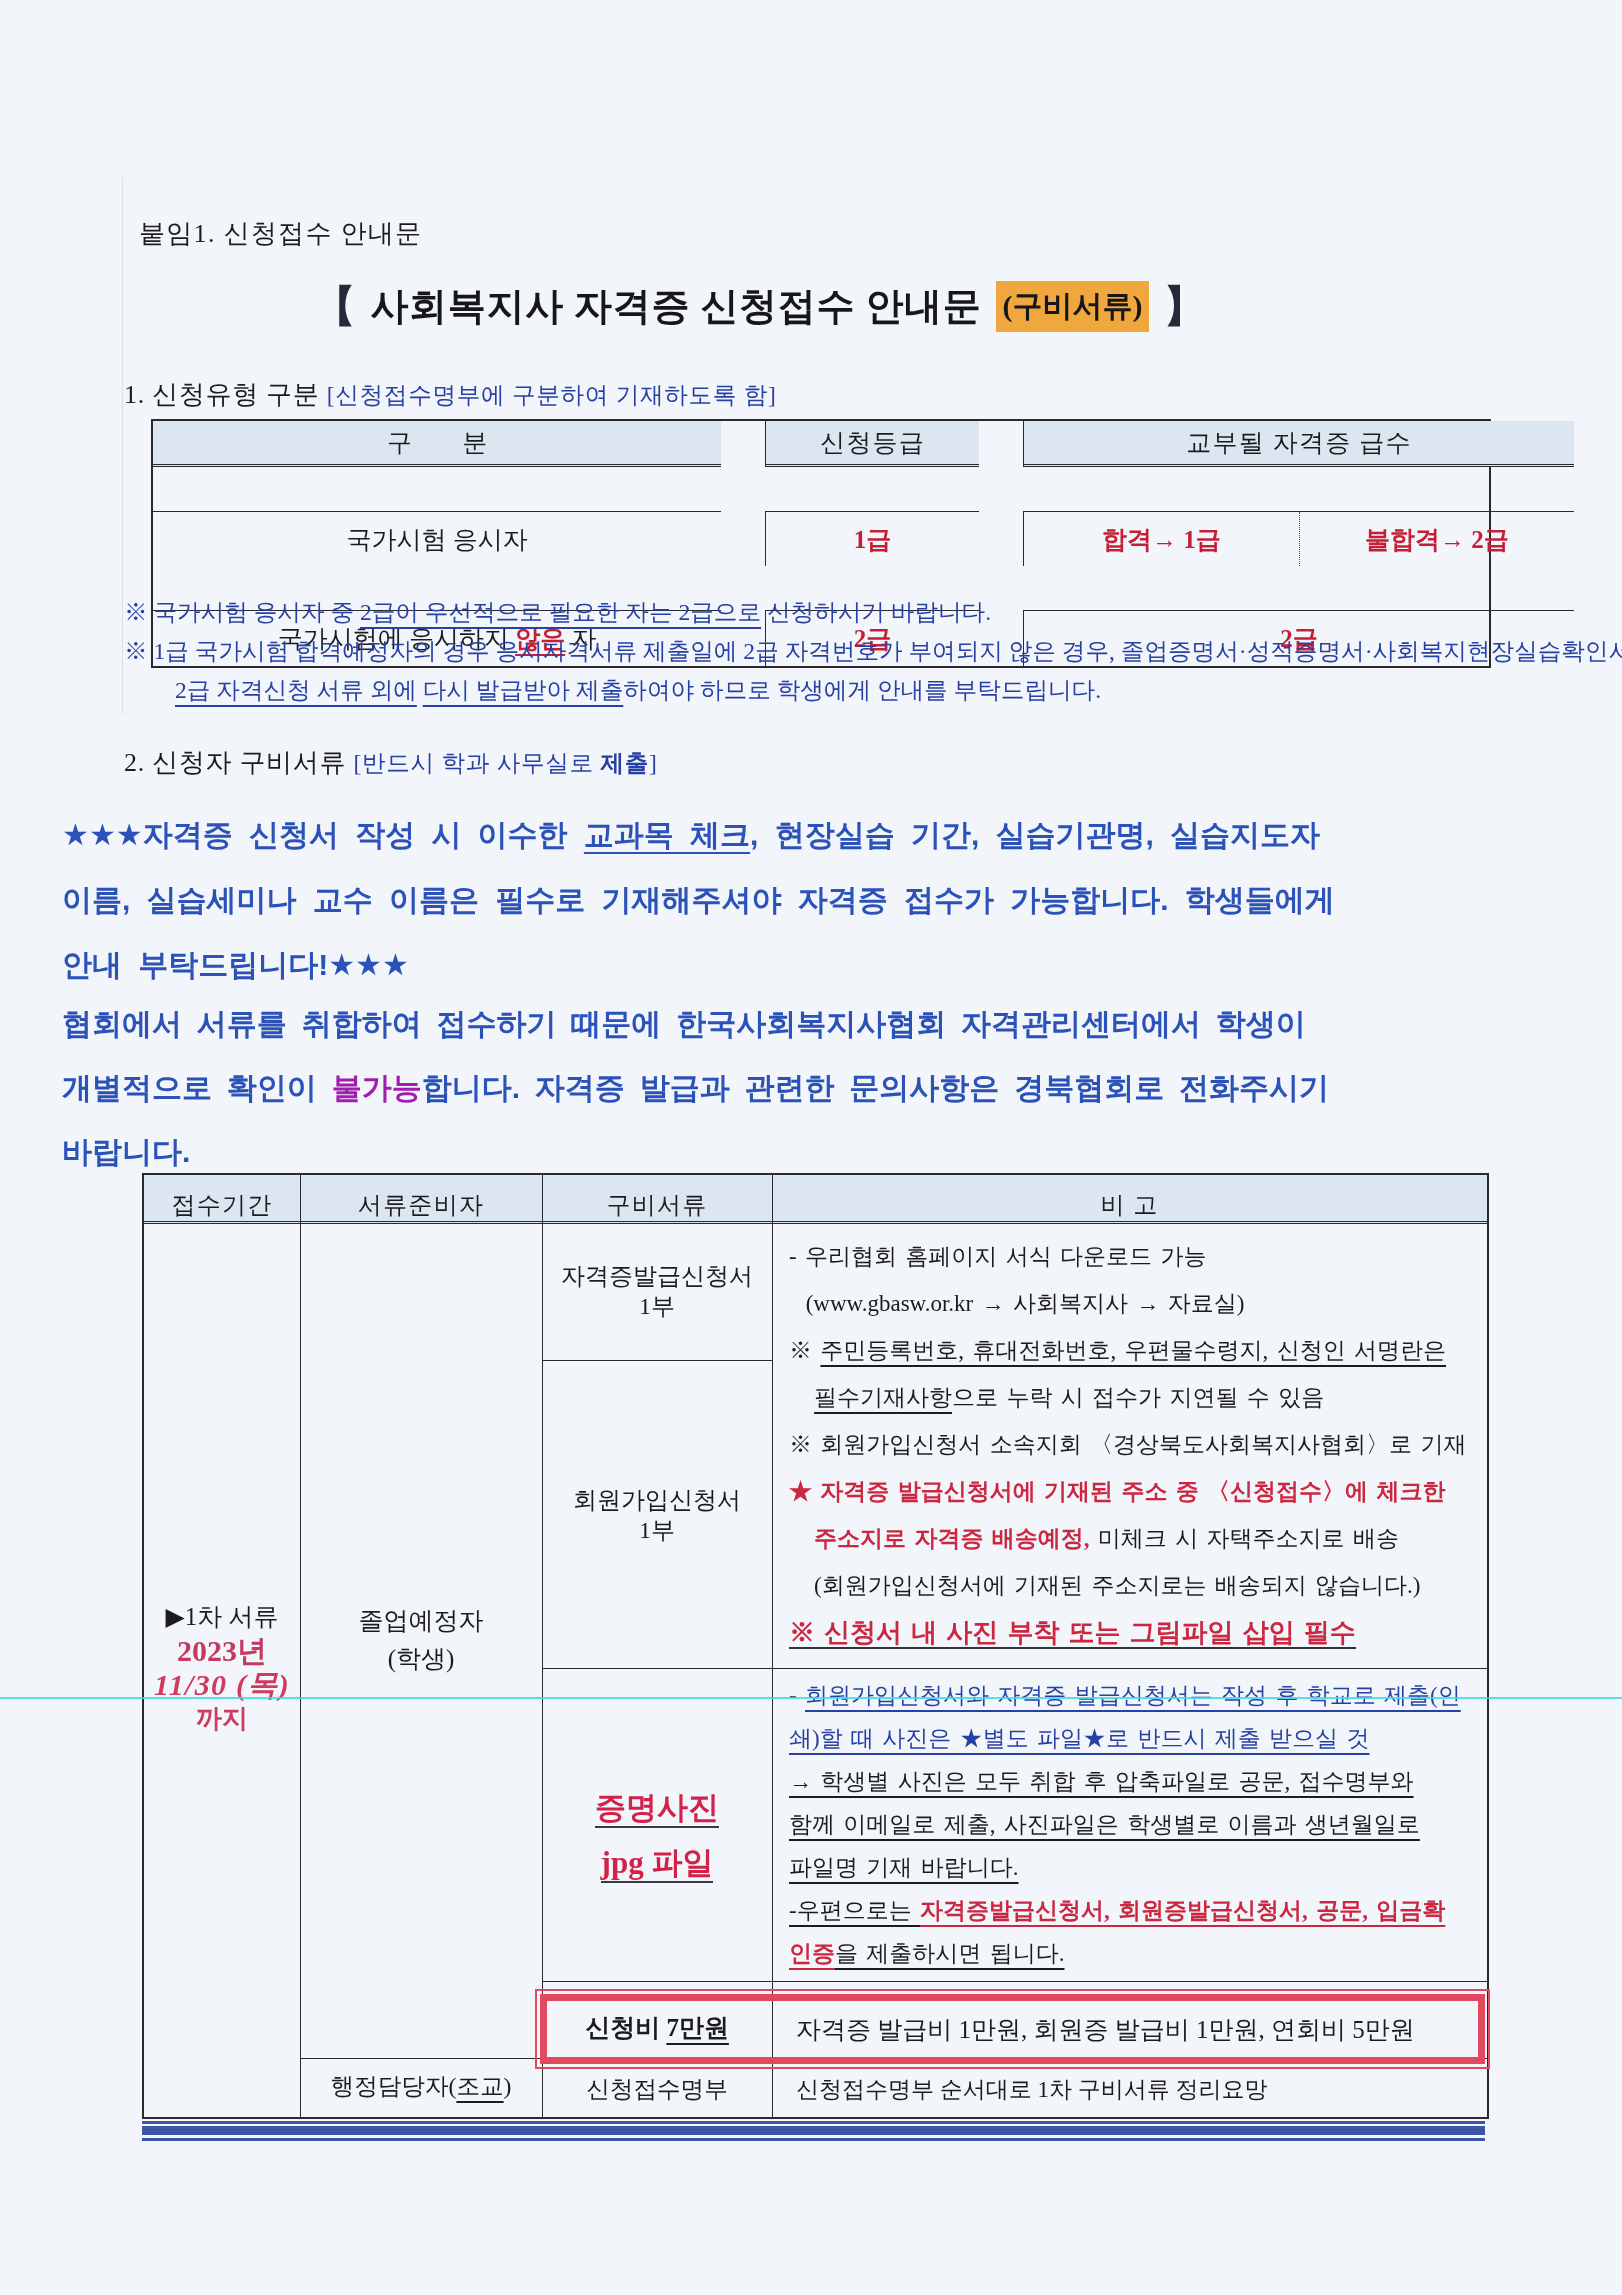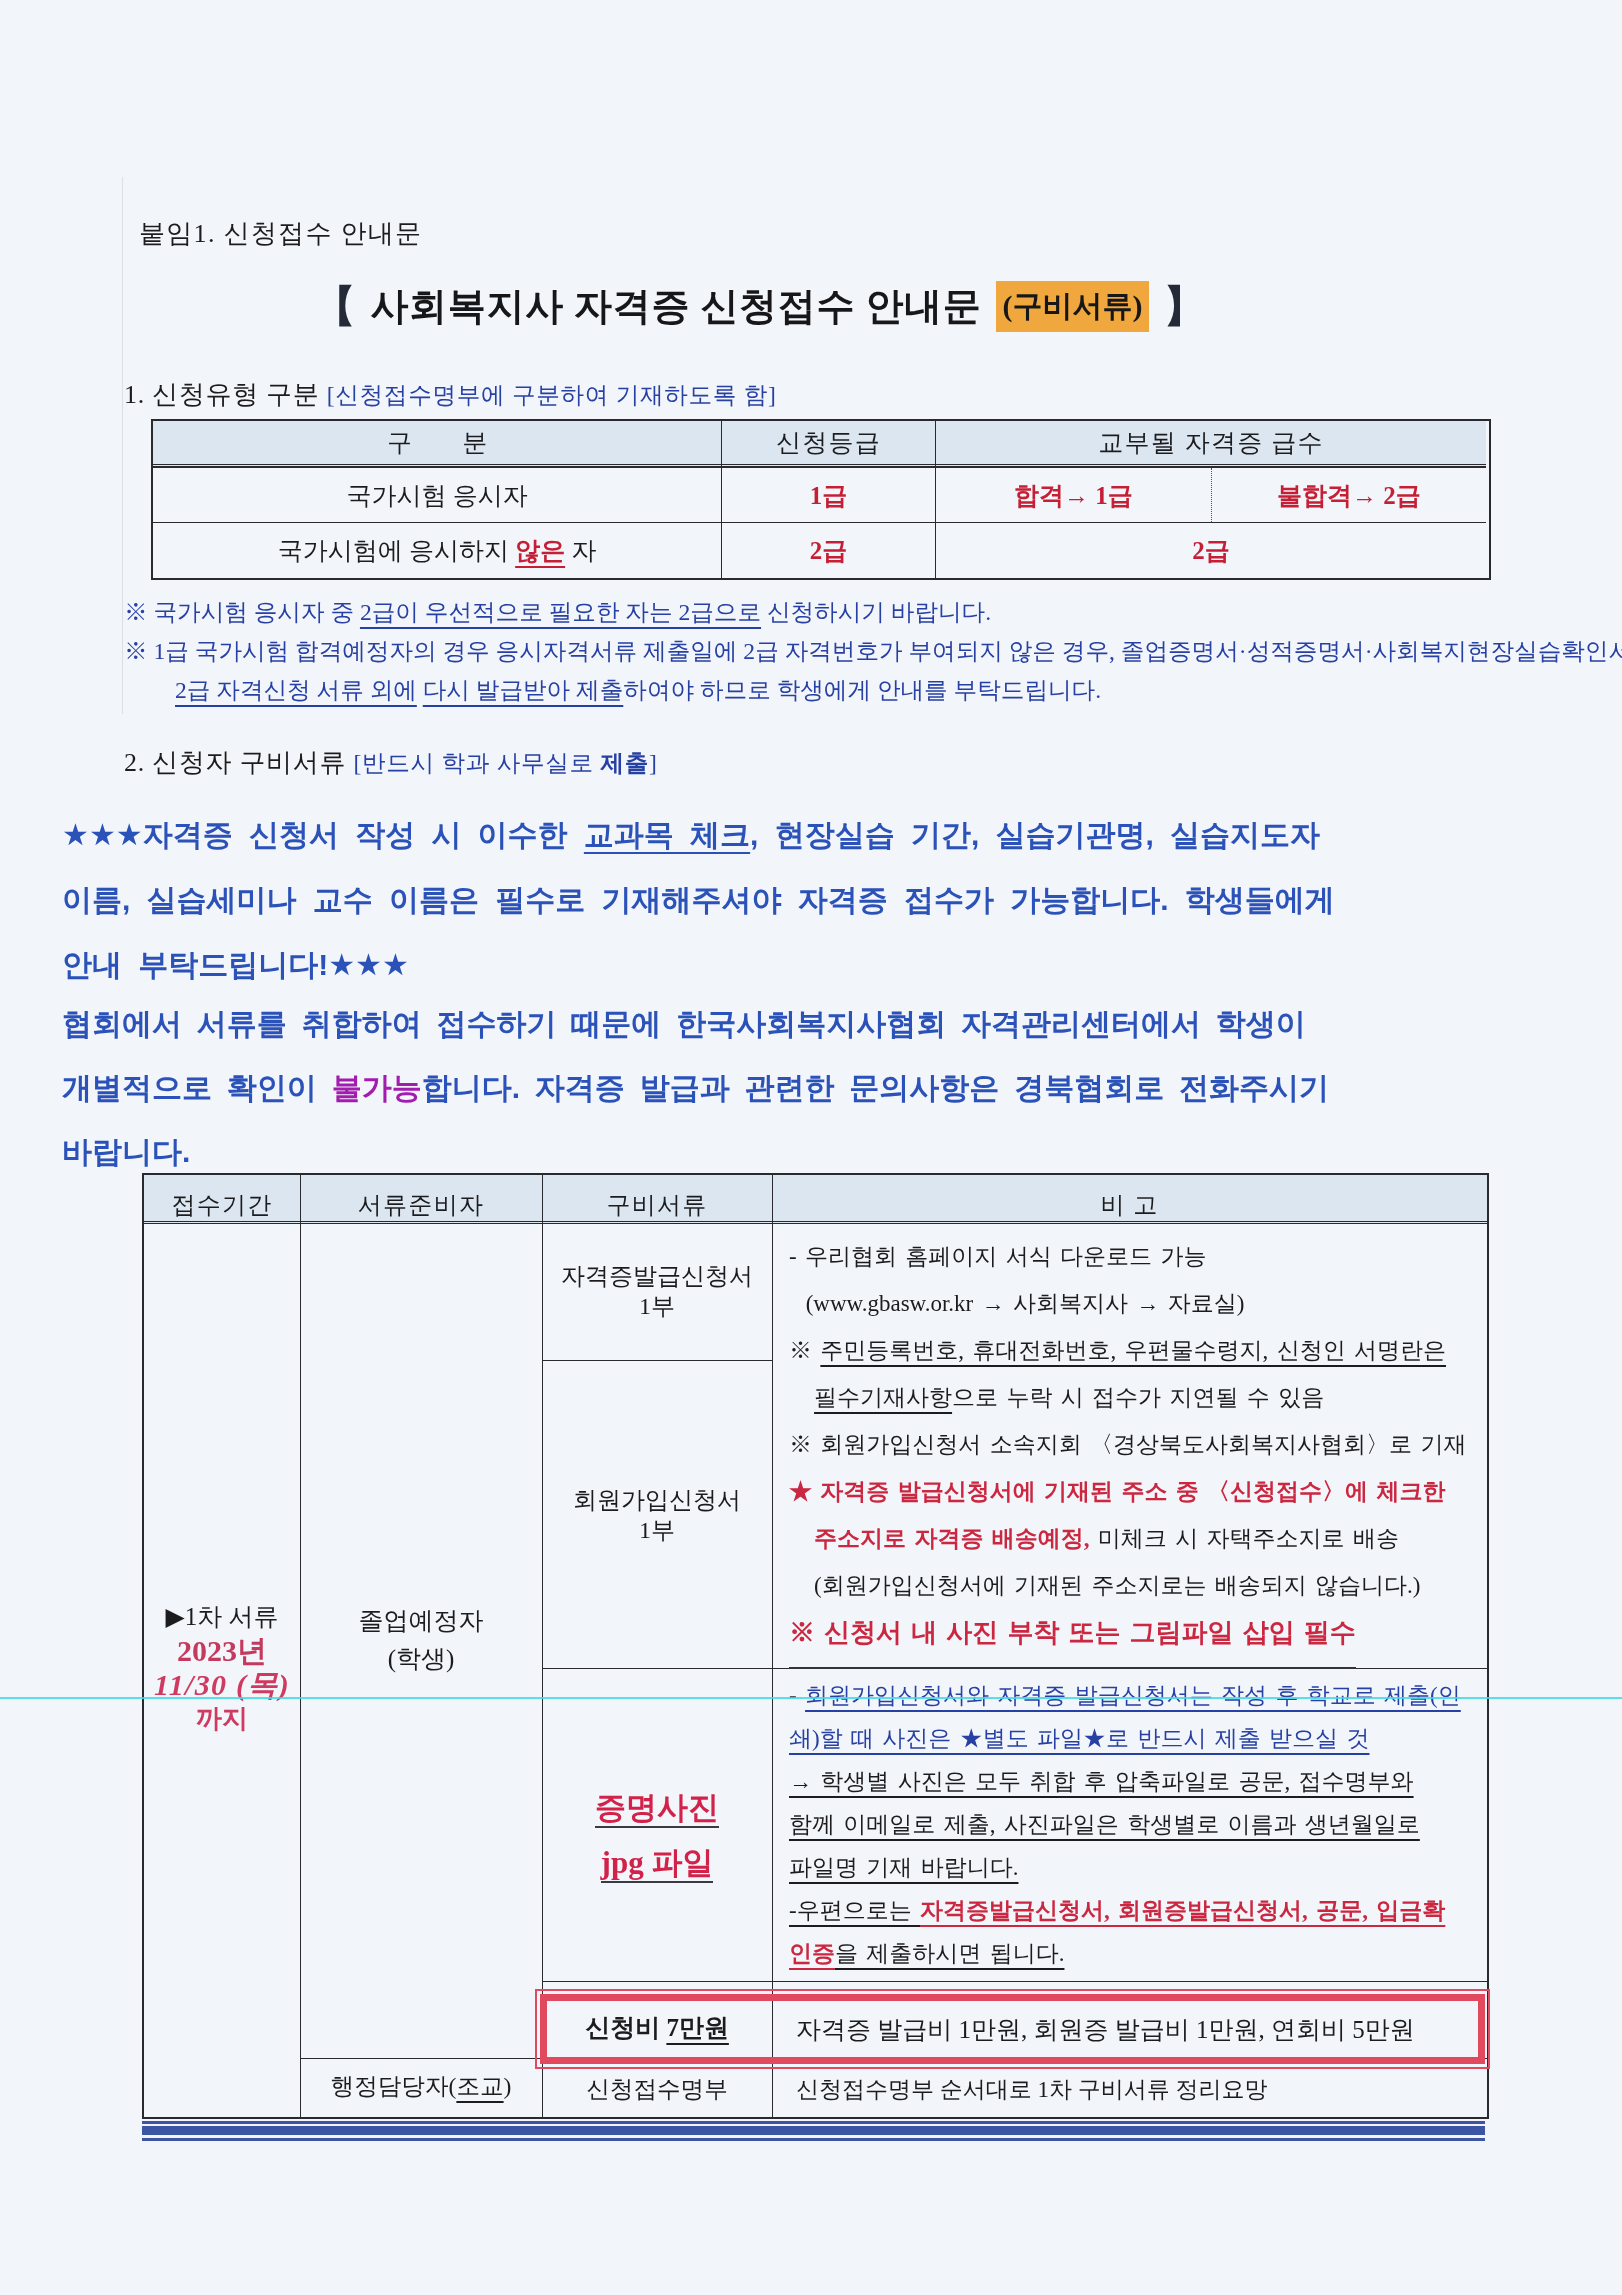--- a/index.html
+++ b/index.html
@@ -5,36 +5,36 @@
   html,body{margin:0;padding:0;background:#e8eaee;}
   .page{position:relative;width:1623px;height:2295px;background:#f2f5f9;overflow:hidden;
         font-family:"Liberation Serif","DejaVu Serif",serif;color:#1c1c1e;}
   .abs{position:absolute;}
   .sans{font-family:"Liberation Sans","DejaVu Sans",sans-serif;}
   .blue{color:#2740a4;}
   .red{color:#c51f35;}
   .bold{font-weight:bold;}
   .bs{font-size:23.6px;}
   .u{text-decoration:underline;text-decoration-thickness:2px;text-underline-offset:6.5px;}
-  .ub{border-bottom:2.6px solid #33333a;padding-bottom:20px;}
+  .ub{border-bottom:2.6px solid #33333a;padding-bottom:0;}
   .ln{white-space:pre;}
   
   .attach{left:139px;top:216px;font-size:26px;letter-spacing:1.3px;}
   
   .title-row{left:313px;top:275px;height:63px;display:flex;align-items:center;gap:14.4px;}
   .tbracket{font-size:43px;font-weight:bold;color:#232a38;}
   .title-main{font-size:38px;font-weight:bold;letter-spacing:0.7px;color:#17171a;}
   .title-hl{background:#efa73e;color:#17171a;font-size:30px;font-weight:bold;padding:5.2px 6.5px;}
   
   .heading{font-size:26px;letter-spacing:0.7px;}
   .h1pos{left:124px;top:377px;}
   .h2pos{left:124px;top:745px;}
   
   .table1{left:151px;top:419px;width:1336px;display:grid;grid-template-columns:568px 214px 551px;
-          grid-template-rows:46px 55px 56px;border:2px solid #2a2a2e;}
+          grid-template-rows:46px 55px 56px;border:2px solid #2a2a2e;gap:44px;}
   .t1{display:flex;align-items:center;justify-content:center;font-size:25px;border-left:1.3px solid #2a2a2e;}
   .t1.first{border-left:none;}
   .t1.head{background:#dbe6f1;border-bottom:3.9px double #2a2a2e;letter-spacing:1.3px;}
   .t1.body{border-top:1.3px solid #2a2a2e;}
   .t1.head.first{letter-spacing:0;}
   .t1 .wide{letter-spacing:22px;margin-right:-22px;}
   .split{display:flex;width:100%;height:100%;align-items:stretch;}
   .split>div{flex:1;display:flex;align-items:center;justify-content:center;}
   .split>div+div{border-left:1.3px dotted #555;}
   .redval{color:#c51f35;font-weight:bold;}

